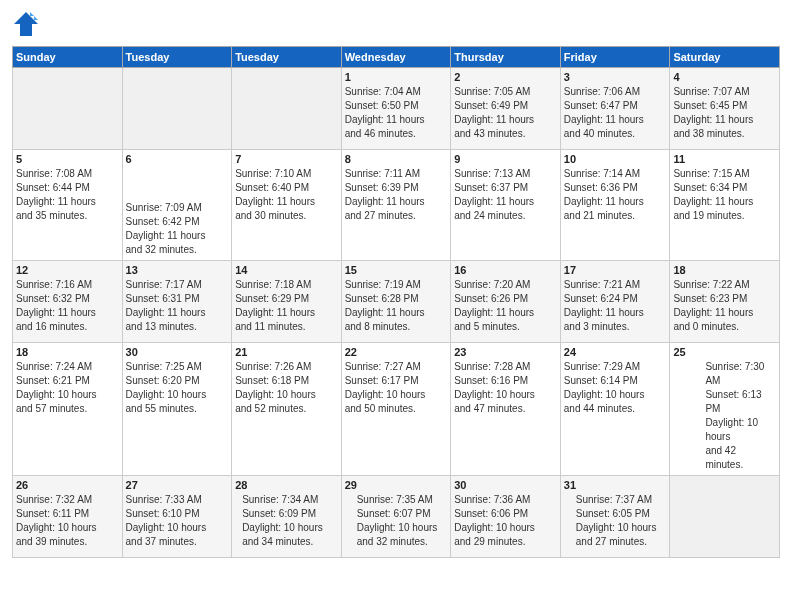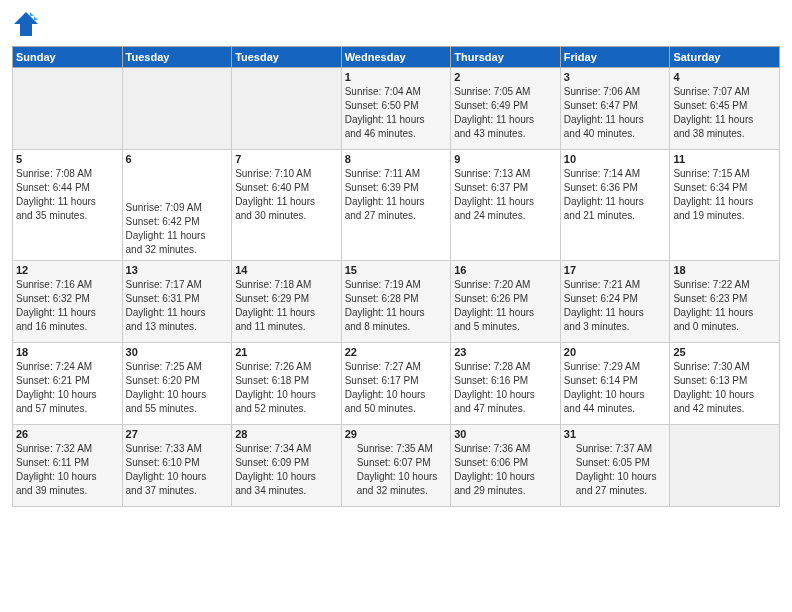--- a/index.html
+++ b/index.html
@@ -303,29 +303,29 @@
 and 50 minutes.</div>
           </td>
           <td>
             <span class="day-num">23</span>
             <div class="day-info" style="white-space: pre-line;">Sunrise: 7:28 AM
 Sunset: 6:16 PM
 Daylight: 10 hours
 and 47 minutes.</div>
           </td>
           <td>
-            <span class="day-num">20</span>
+            <span class="day-num">24</span>
             <div class="day-info" style="white-space: pre-line;">Sunrise: 7:29 AM
 Sunset: 6:14 PM
 Daylight: 10 hours
 and 44 minutes.</div>
           </td>
           <td>
             <span class="day-num">25</span>
-            <div class="day-info" style="white-space: pre-line;">Sunrise: 7:30 AM
+            <div class="day-info" style="white-space: pre-line; margin-left: 32px;">Sunrise: 7:30 AM
 Sunset: 6:13 PM
 Daylight: 10 hours
 and 42 minutes.</div>
           </td>
         </tr>
         <tr>
           <td>
             <span class="day-num">26</span>
             <div class="day-info" style="white-space: pre-line;">Sunrise: 7:32 AM
 Sunset: 6:11 PM
@@ -334,21 +334,21 @@
           </td>
           <td>
             <span class="day-num">27</span>
             <div class="day-info" style="white-space: pre-line;">Sunrise: 7:33 AM
 Sunset: 6:10 PM
 Daylight: 10 hours
 and 37 minutes.</div>
           </td>
           <td>
             <span class="day-num">28</span>
-            <div class="day-info" style="white-space: pre-line;">Sunrise: 7:34 AM
+            <div class="day-info" style="white-space: pre-line; margin-left: 7px;">Sunrise: 7:34 AM
 Sunset: 6:09 PM
 Daylight: 10 hours
 and 34 minutes.</div>
           </td>
           <td>
             <span class="day-num">29</span>
             <div class="day-info" style="white-space: pre-line; margin-left: 12px;">Sunrise: 7:35 AM
 Sunset: 6:07 PM
 Daylight: 10 hours
 and 32 minutes.</div>

